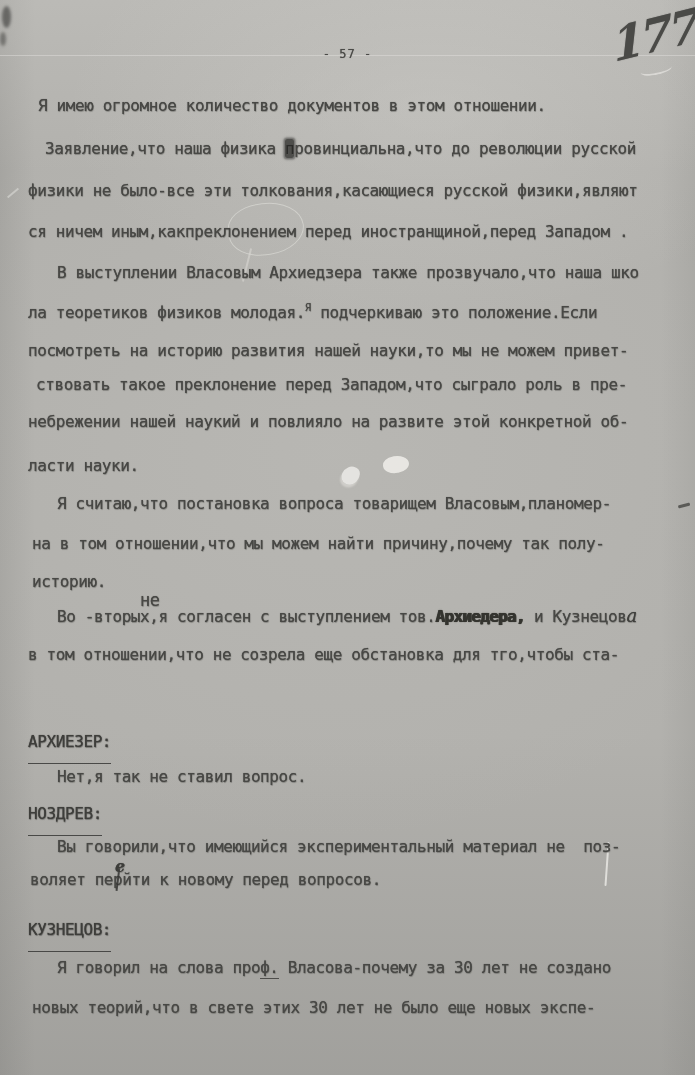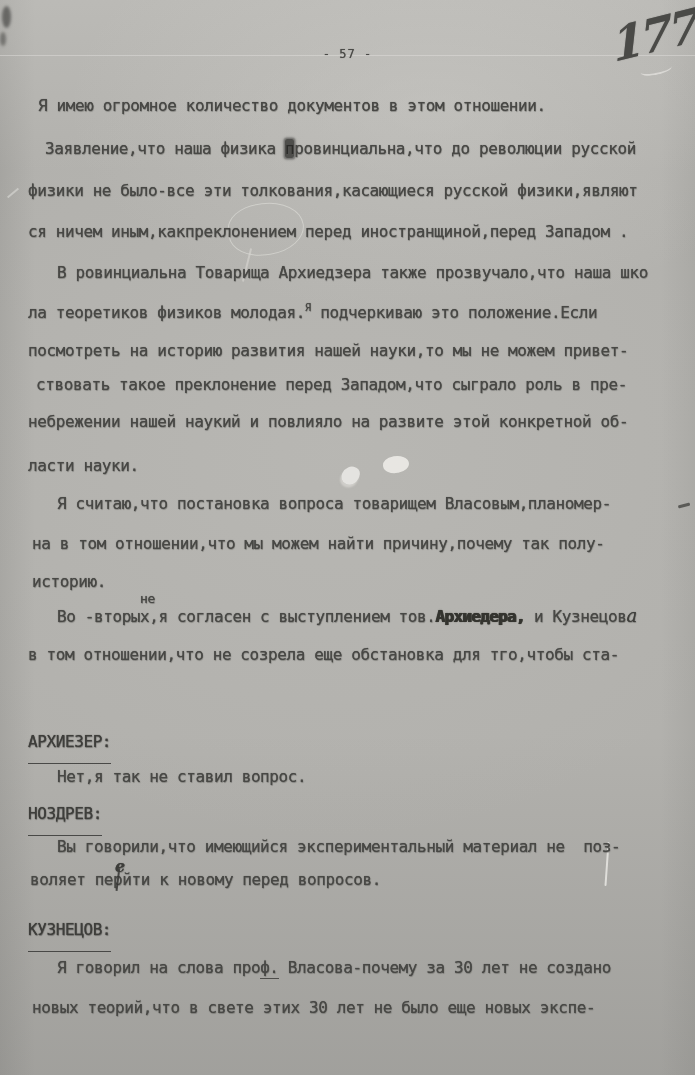--- a/index.html
+++ b/index.html
@@ -17,21 +17,21 @@
   }
   .tl{
     position:absolute;
     white-space:pre;
     font-size:16px;
     line-height:1;
     letter-spacing:-0.4px;
     color:#484845;
     text-shadow:0 0 0.8px rgba(70,70,68,0.9), 0.5px 0.5px 0.7px rgba(95,95,92,0.45);
   }
-  .small{font-size:13px;}
+  .small{font-size:17px;}
   .heading{
     color:#3e3e3b;
     text-shadow:0 0 1px rgba(55,55,52,0.95), 0.6px 0.6px 0.8px rgba(80,80,78,0.5);
   }
   .heading .uline{border-bottom:1.6px solid rgba(62,62,60,0.9);padding-bottom:12px;}
   .pagenum{
     position:absolute;top:47px;left:0;width:100%;
     text-align:center;font-size:12px;letter-spacing:1px;
     color:#4a4a47;text-shadow:0 0 0.8px rgba(70,70,68,0.85);
   }
@@ -112,21 +112,21 @@
   <div class="folio">177</div>
 
   <div class="pagenum">- 57 -</div>
 
   <div class="tl" style="left:38px;top:98px">Я имею огромное количество документов в этом отношении.</div>
 
   <div class="tl" style="left:45px;top:141px"><span>Заявление,что наша физика </span><span class="blot">п</span><span>ровинциальна,что до революции русской</span></div>
   <div class="tl" style="left:28px;top:183px">физики не было-все эти толкования,касающиеся русской физики,являют</div>
   <div class="tl" style="left:28px;top:224px">ся ничем иным,какпреклонением перед иностранщиной,перед Западом .</div>
 
-  <div class="tl" style="left:57px;top:265px">В ровинциальна Товарища Архиедзера также прозвучало,что наша шко</div>
+  <div class="tl" style="left:57px;top:265px">В выступлении Власовым Архиедзера также прозвучало,что наша шко</div>
   <div class="tl" style="left:28px;top:303px"><span>ла теоретиков физиков молодая.</span><span class="sup">Я</span><span> подчеркиваю это положение.Если</span></div>
   <div class="tl" style="left:28px;top:343px">посмотреть на историю развития нашей науки,то мы не можем привет-</div>
   <div class="tl" style="left:36px;top:377px">ствовать такое преклонение перед Западом,что сыграло роль в пре-</div>
   <div class="tl" style="left:28px;top:414px">небрежении нашей наукий и повлияло на развите этой конкретной об-</div>
   <div class="tl" style="left:28px;top:458px">ласти науки.</div>
 
   <div class="tl" style="left:57px;top:496px">Я считаю,что постановка вопроса товарищем Власовым,планомер-</div>
   <div class="tl" style="left:32px;top:536px">на в том отношении,что мы можем найти причину,почему так полу-</div>
   <div class="tl" style="left:32px;top:574px">историю.</div>
 

